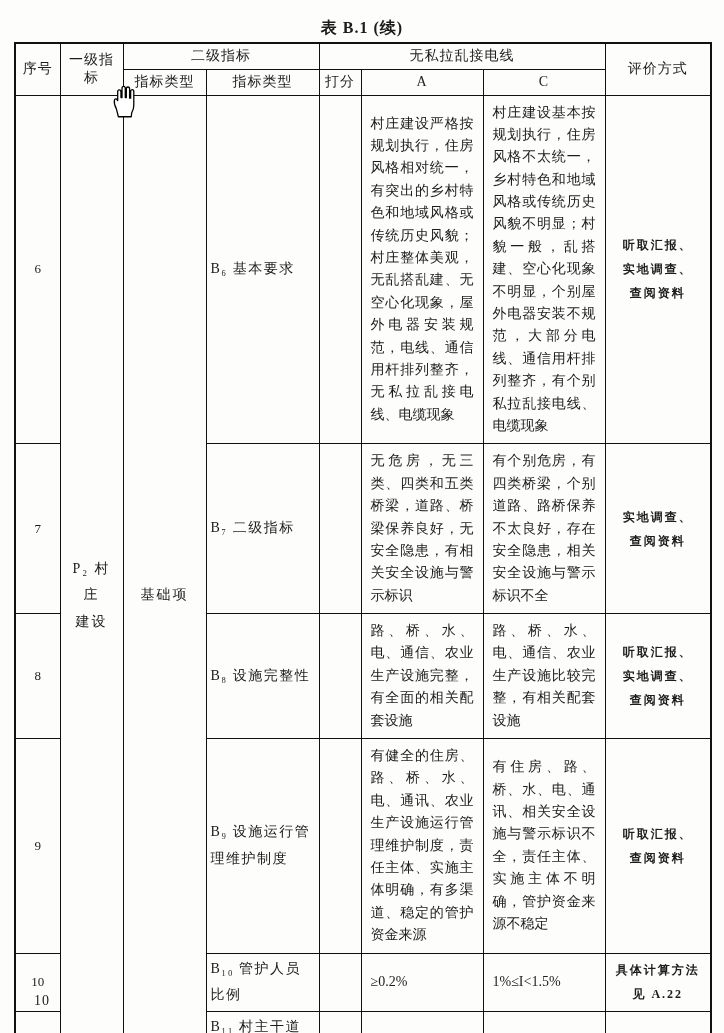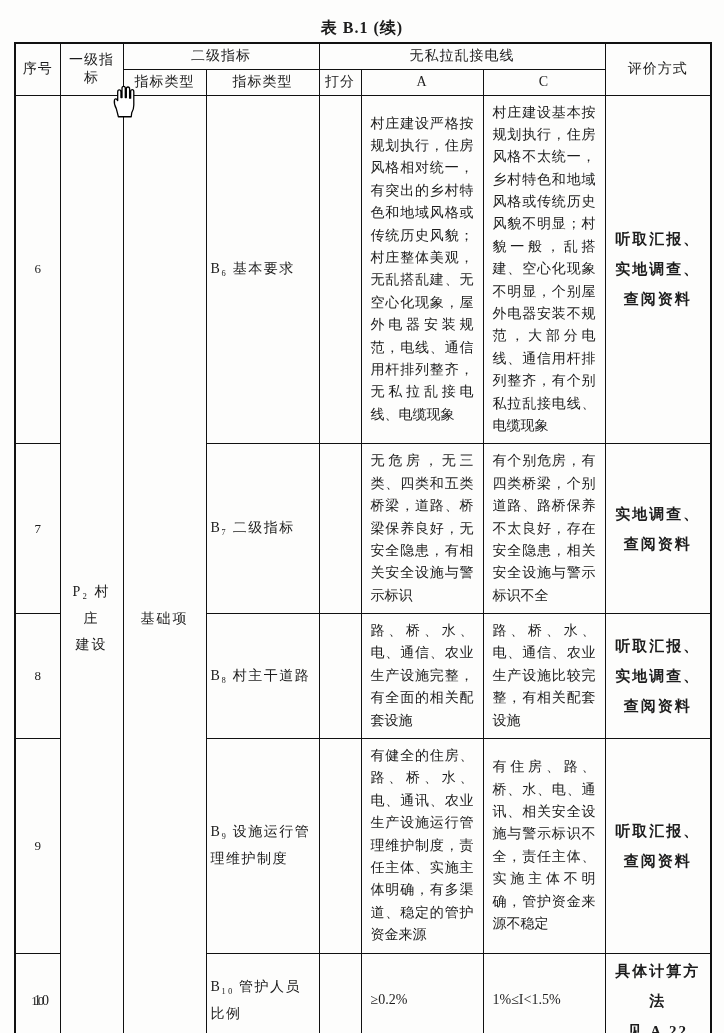--- a/index.html
+++ b/index.html
@@ -36,21 +36,21 @@
     text-align:left;letter-spacing:1.5px;line-height:1.9;
     padding-right:6px;white-space:pre-line;
   }
   .c-score{}
   .c-text{
     text-align:justify;text-justify:inter-character;
     line-height:1.6;padding:6px 9px;vertical-align:middle;
   }
   .c-method{
     text-align:center;letter-spacing:2px;line-height:2.0;
-    white-space:pre-line;font-weight:bold;font-size:15px;
+    white-space:pre-line;font-weight:bold;font-size:12px;
   }
   .page-number{
     position:absolute;left:34px;top:993px;font-size:14px;letter-spacing:1px;
   }
   .cursor{
     position:absolute;left:110px;top:83px;width:28px;height:36px;
     pointer-events:none;
   }
 </style>
 </head>
@@ -104,21 +104,21 @@
       <td class="c-serial">7</td>
       <td class="c-name">B₇ 二级指标</td>
       <td class="c-score"></td>
       <td class="c-text">无危房，无三类、四类和五类桥梁，道路、桥梁保养良好，无安全隐患，有相关安全设施与警示标识</td>
       <td class="c-text">有个别危房，有四类桥梁，个别道路、路桥保养不太良好，存在安全隐患，相关安全设施与警示标识不全</td>
       <td class="c-method">实地调查、
 查阅资料</td>
     </tr>
     <tr style="height:112px">
       <td class="c-serial">8</td>
-      <td class="c-name">B₈ 村主干道路</td>
+      <td class="c-name">B₈ 设施完整性</td>
       <td class="c-score"></td>
       <td class="c-text">路、桥、水、电、通信、农业生产设施完整，有全面的相关配套设施</td>
       <td class="c-text">路、桥、水、电、通信、农业生产设施比较完整，有相关配套设施</td>
       <td class="c-method">听取汇报、
 实地调查、
 查阅资料</td>
     </tr>
     <tr style="height:190px">
       <td class="c-serial">9</td>
       <td class="c-name">B₉ 设施运行管

